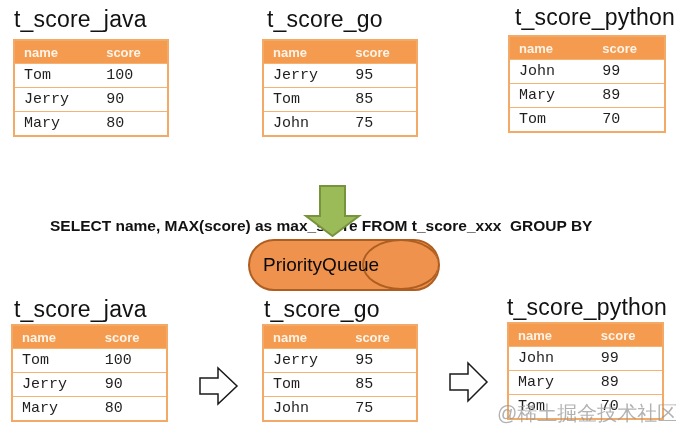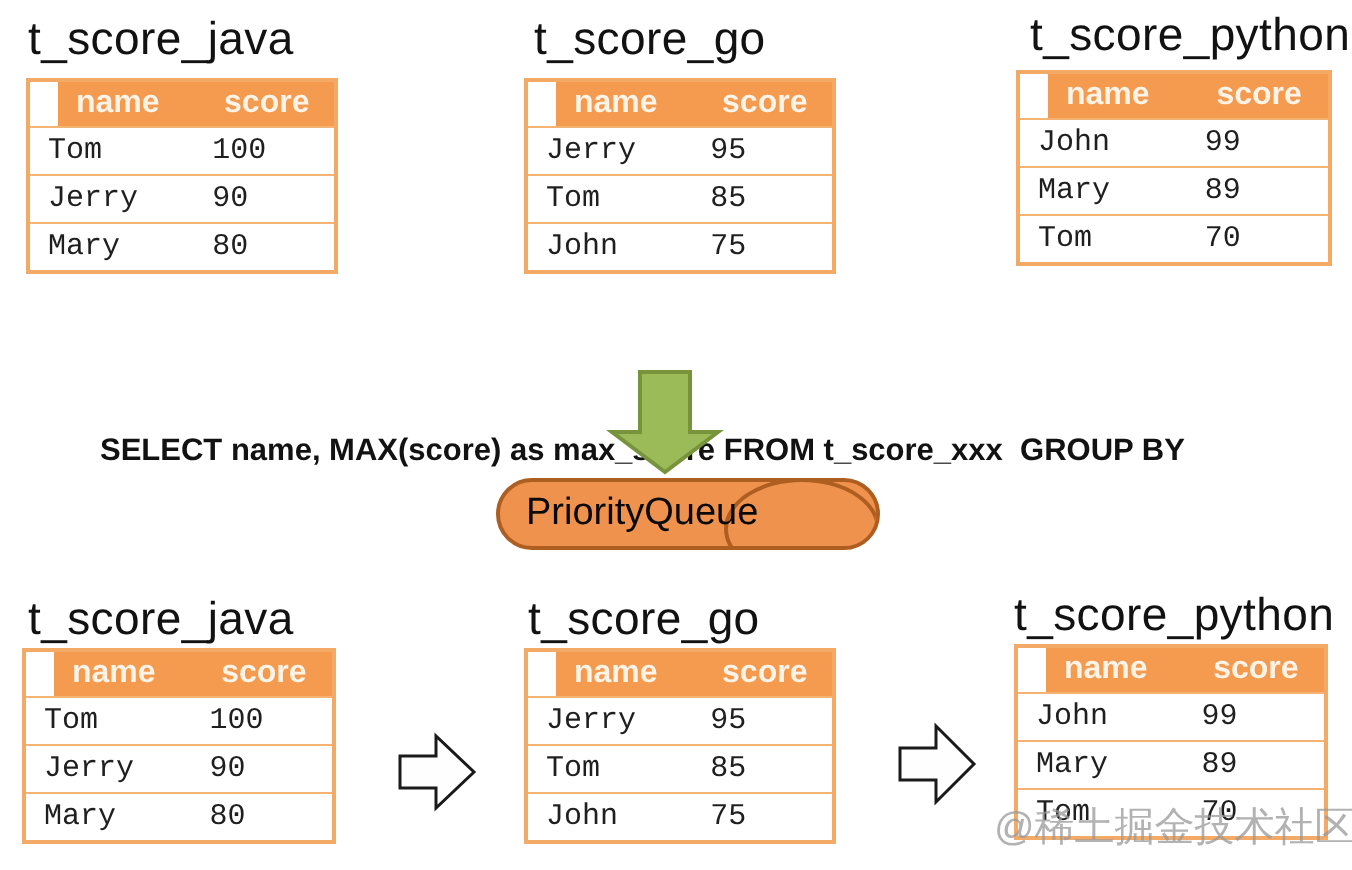--- a/index.html
+++ b/index.html
@@ -12,38 +12,38 @@
     position:absolute; font-size:23px; color:var(--title-text,#111);
     letter-spacing:0.2px; white-space:nowrap;
   }
   .tbl {
     position:absolute; background:#ffffff; box-sizing:border-box;
     border:2px solid var(--table-border,#F3AA66);
   }
   .hdr {
     display:flex; align-items:center; height:22px;
     background:var(--header-bg,#F49B50); color:var(--header-text,#FDF3E7);
-    font-weight:bold; font-size:16px;margin-left:14px;
+    font-weight:bold; font-size:13px;
   }
   .row {
     display:flex; align-items:center; height:23px;
     border-top:1px solid var(--row-divider,#F3AA66);
     font-size:15px; color:var(--cell-text,#1f1f1f); background:#fff;font-family:Liberation Mono, monospace;
   }
   .c1 { width:58%; padding-left:9px; box-sizing:border-box; white-space:nowrap; }
   .c2 { flex:1; padding-left:3px; white-space:nowrap; }
   .sql {
     position:absolute; left:50px; top:156px; font-weight:bold;
     font-size:15.5px; line-height:28px; color:var(--sql-text,#111);
     white-space:pre;
   }
   .down-arrow { position:absolute; left:302px; top:184px; }
   .down-arrow polygon { fill:var(--arrow-green-fill,#9BBB59); stroke:var(--arrow-green-border,#77933C); stroke-width:2; }
   .pill {
-    position:absolute; left:248px; top:239px; width:192px; height:36px;
+    position:absolute; left:248px; top:239px; width:192px; height:52px;
     box-sizing:border-box; border-radius:26px; overflow:hidden;
     background:var(--pill-fill,#EF924E); border:2.5px solid var(--pill-border,#AE5E20);
     display:flex; align-items:center;
   }
   .pill-label {
     position:relative; z-index:1; padding-left:13px; font-size:19px;
     color:#0a0a0a; white-space:nowrap;
   }
   .pill-ellipse {
     position:absolute; right:-2px; top:-2px; width:78px; height:51px;

